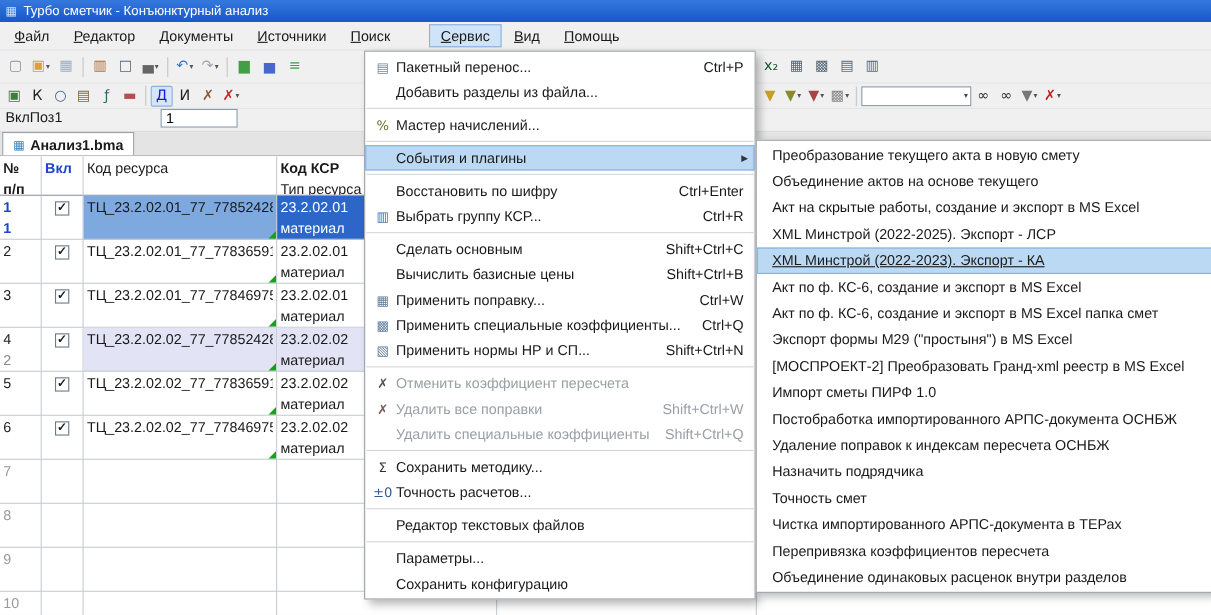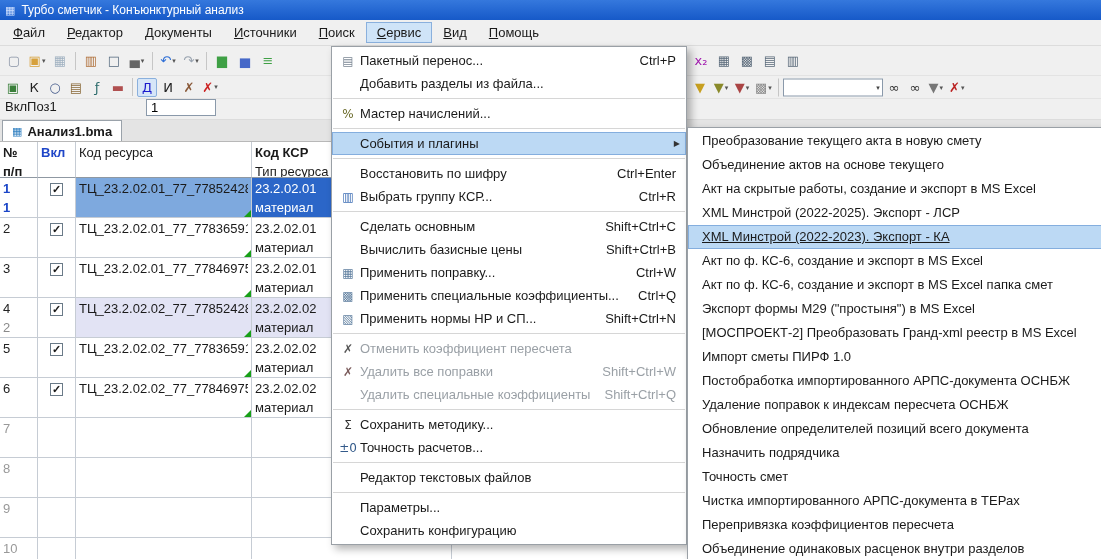--- a/index.html
+++ b/index.html
@@ -11,21 +11,21 @@
   .titlebar{position:absolute;top:0;left:0;right:0;height:20px;
     background:linear-gradient(180deg,#3578dd,var(--titlebar));color:#fff;
     display:flex;align-items:center;gap:6px;padding-left:5px;font-size:12px;}
   .app-glyph{font-family:"DejaVu Sans",sans-serif;font-size:11px;color:#cfe0ff;}
 
   
   .menubar{position:absolute;top:20px;left:0;right:0;height:26px;background:#f0f0f0;
     border-bottom:1px solid #dcdcdc;display:flex;align-items:center;padding-left:2px;}
   .mb-item{display:inline-block;padding:3px 11px;cursor:default;}
   .mb-item::first-letter{text-decoration:underline;}
-  .mb-item.active{background:#cfe4f8;outline:1px solid #8ab0dd;outline-offset:-1px;}
+  .mb-item.active{background:#cfe4f8;outline:1px solid #8ab0dd;outline-offset:-1px;margin-left:24px;}
 
   
   .tbar{position:absolute;left:0;right:0;background:#f0f0f0;display:flex;align-items:center;
     padding:2px 3px;gap:1px;border-bottom:1px solid #e3e3e3;}
   .tb1{top:46px;height:30px;}
   .tb2{top:76px;height:23px;}
   .tb-right{position:absolute;left:690px;top:50%;transform:translateY(-50%);display:flex;align-items:center;gap:1px;}
   .tb-icon{height:22px;min-width:22px;display:flex;align-items:center;justify-content:center;
     border:1px solid transparent;border-radius:2px;padding:0 1px;}
   .tb2 .tb-icon{height:19px;min-width:20px;}
@@ -151,21 +151,21 @@
         <span class="glyph" style="color: rgb(63, 160, 69);">▆</span>
       </div>
       <div class="tb-icon">
         <span class="glyph" style="color: rgb(70, 104, 200);">▅</span>
       </div>
       <div class="tb-icon">
         <span class="glyph" style="color: rgb(63, 160, 69);">≡</span>
       </div>
       <div class="tb-right">
         <div class="tb-icon">
-          <span class="glyph" style="color: #a21caf;">x₂</span>
+          <span class="glyph" style="color: #14532d;">x₂</span>
         </div>
         <div class="tb-icon">
           <span class="glyph" style="color: rgb(90, 106, 122);">▦</span>
         </div>
         <div class="tb-icon">
           <span class="glyph" style="color: rgb(90, 106, 122);">▩</span>
         </div>
         <div class="tb-icon">
           <span class="glyph" style="color: rgb(90, 106, 122);">▤</span>
         </div>
@@ -550,21 +550,20 @@
       <div class="s-item">Акт на скрытые работы, создание и экспорт в MS Excel</div>
       <div class="s-item">XML Минстрой (2022-2025). Экспорт - ЛСР</div>
       <div class="s-item hl">XML Минстрой (2022-2023). Экспорт - КА</div>
       <div class="s-item">Акт по ф. КС-6, создание и экспорт в MS Excel</div>
       <div class="s-item">Акт по ф. КС-6, создание и экспорт в MS Excel папка смет</div>
       <div class="s-item">Экспорт формы М29 ("простыня") в MS Excel</div>
       <div class="s-item">[МОСПРОЕКТ-2] Преобразовать Гранд-xml реестр в MS Excel</div>
       <div class="s-item">Импорт сметы ПИРФ 1.0</div>
       <div class="s-item">Постобработка импортированного АРПС-документа ОСНБЖ</div>
       <div class="s-item">Удаление поправок к индексам пересчета ОСНБЖ</div>
-      <div class="s-item">Обновление определителей позиций всего документа</div>
       <div class="s-item">Назначить подрядчика</div>
       <div class="s-item">Точность смет</div>
       <div class="s-item">Чистка импортированного АРПС-документа в ТЕРах</div>
       <div class="s-item">Перепривязка коэффициентов пересчета</div>
       <div class="s-item">Объединение одинаковых расценок внутри разделов</div>
     </div>
 
 </div>
 
 </body></html>

